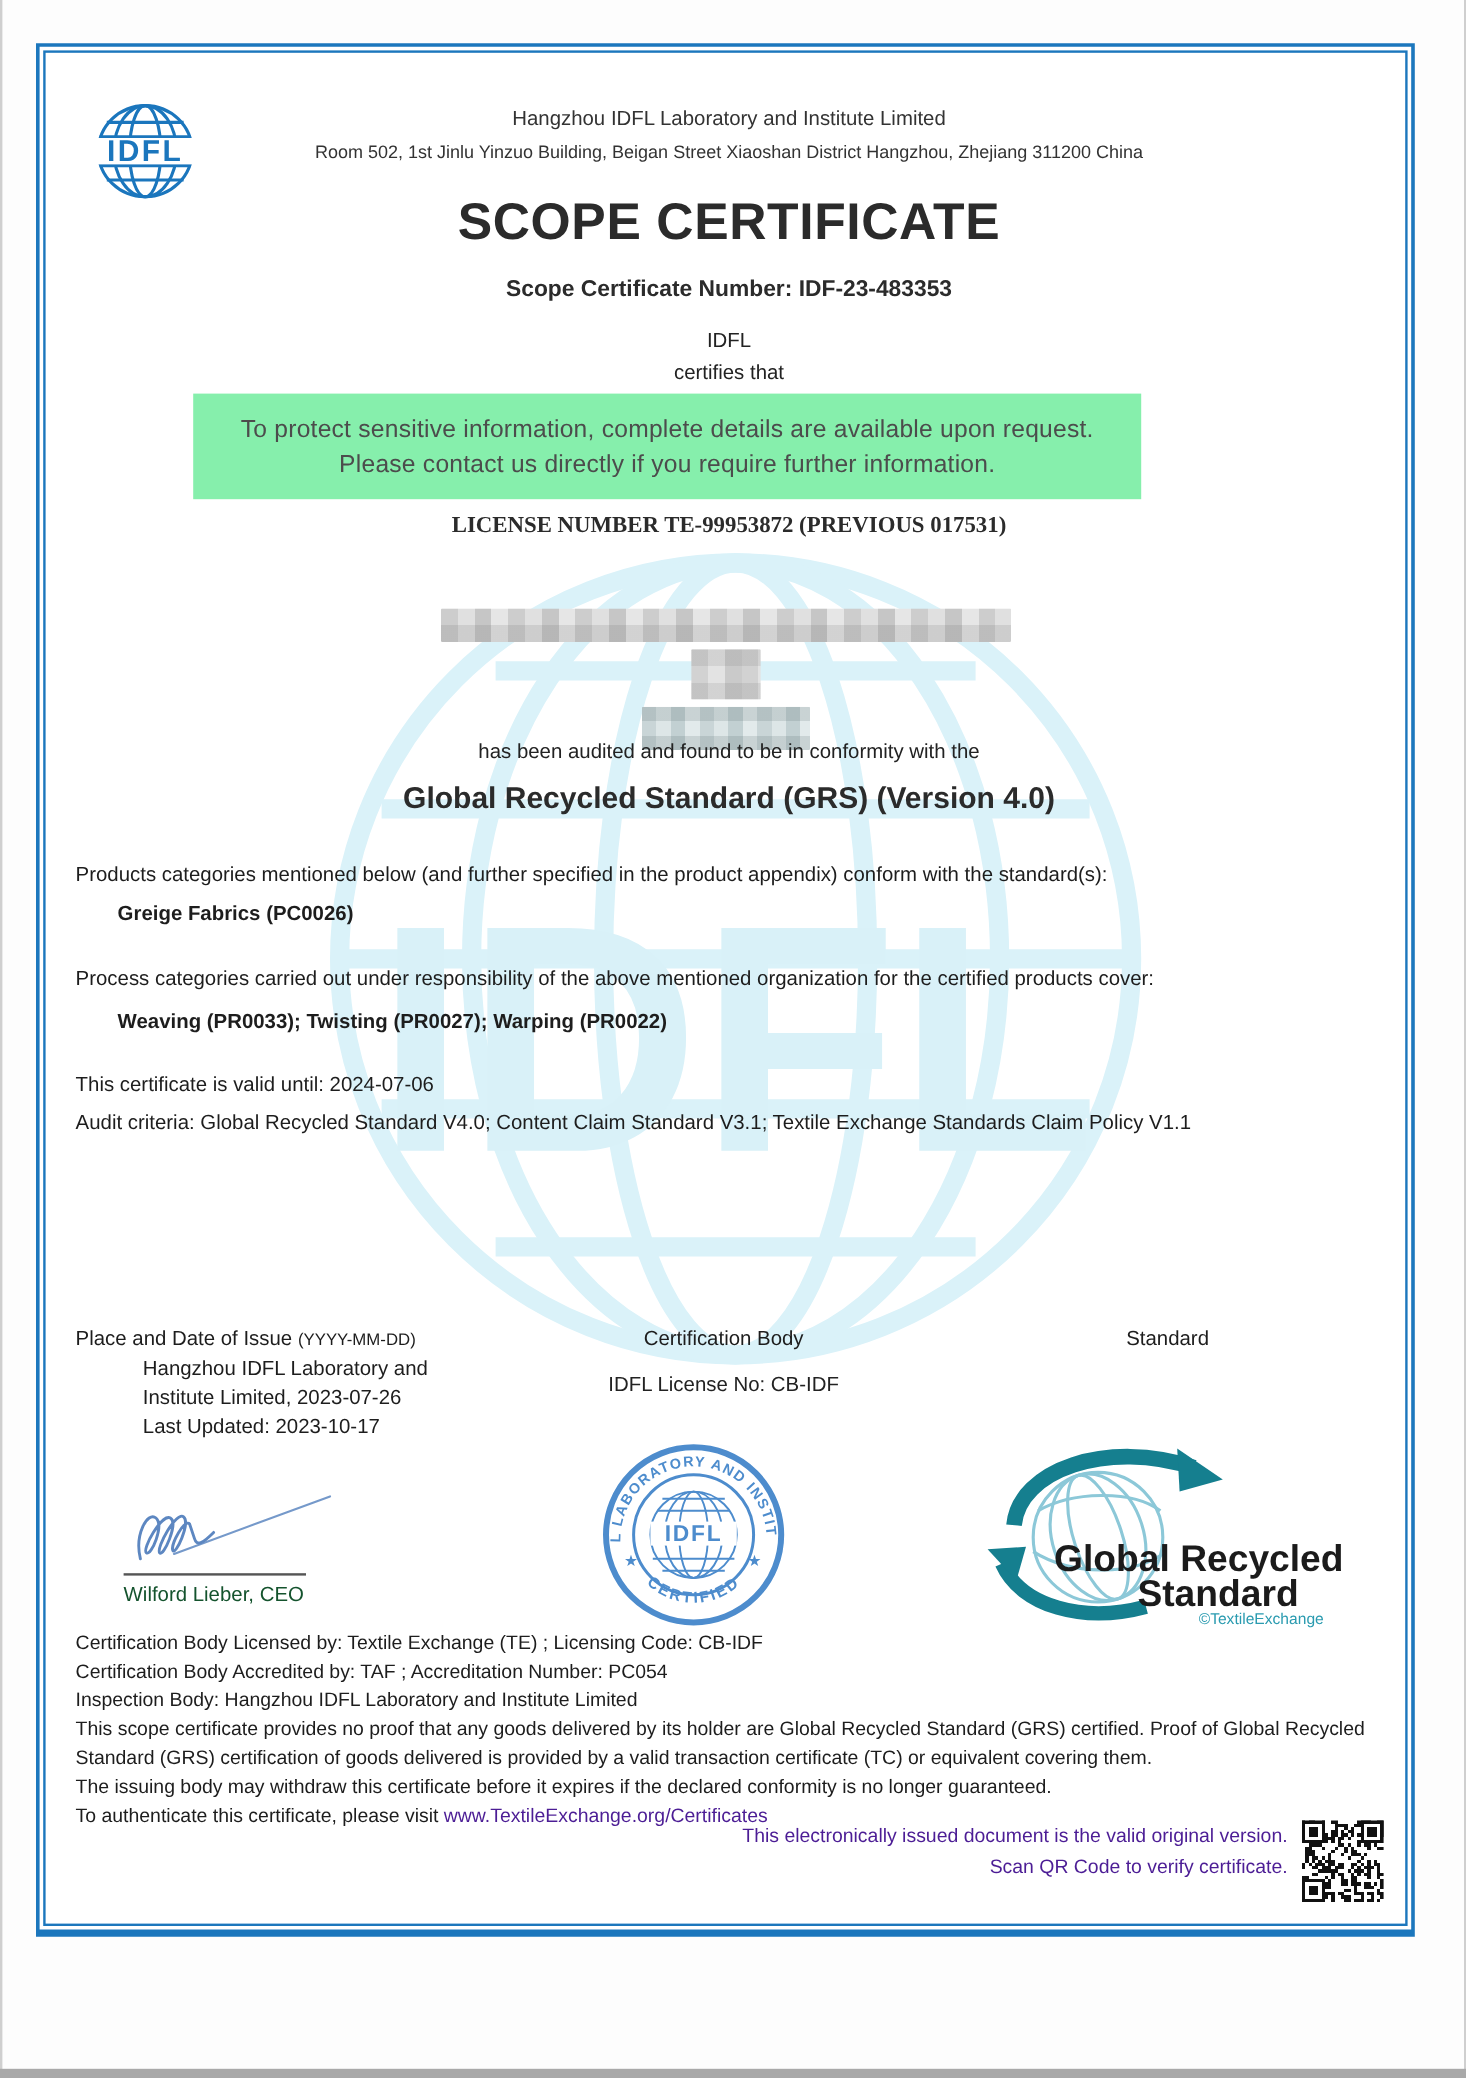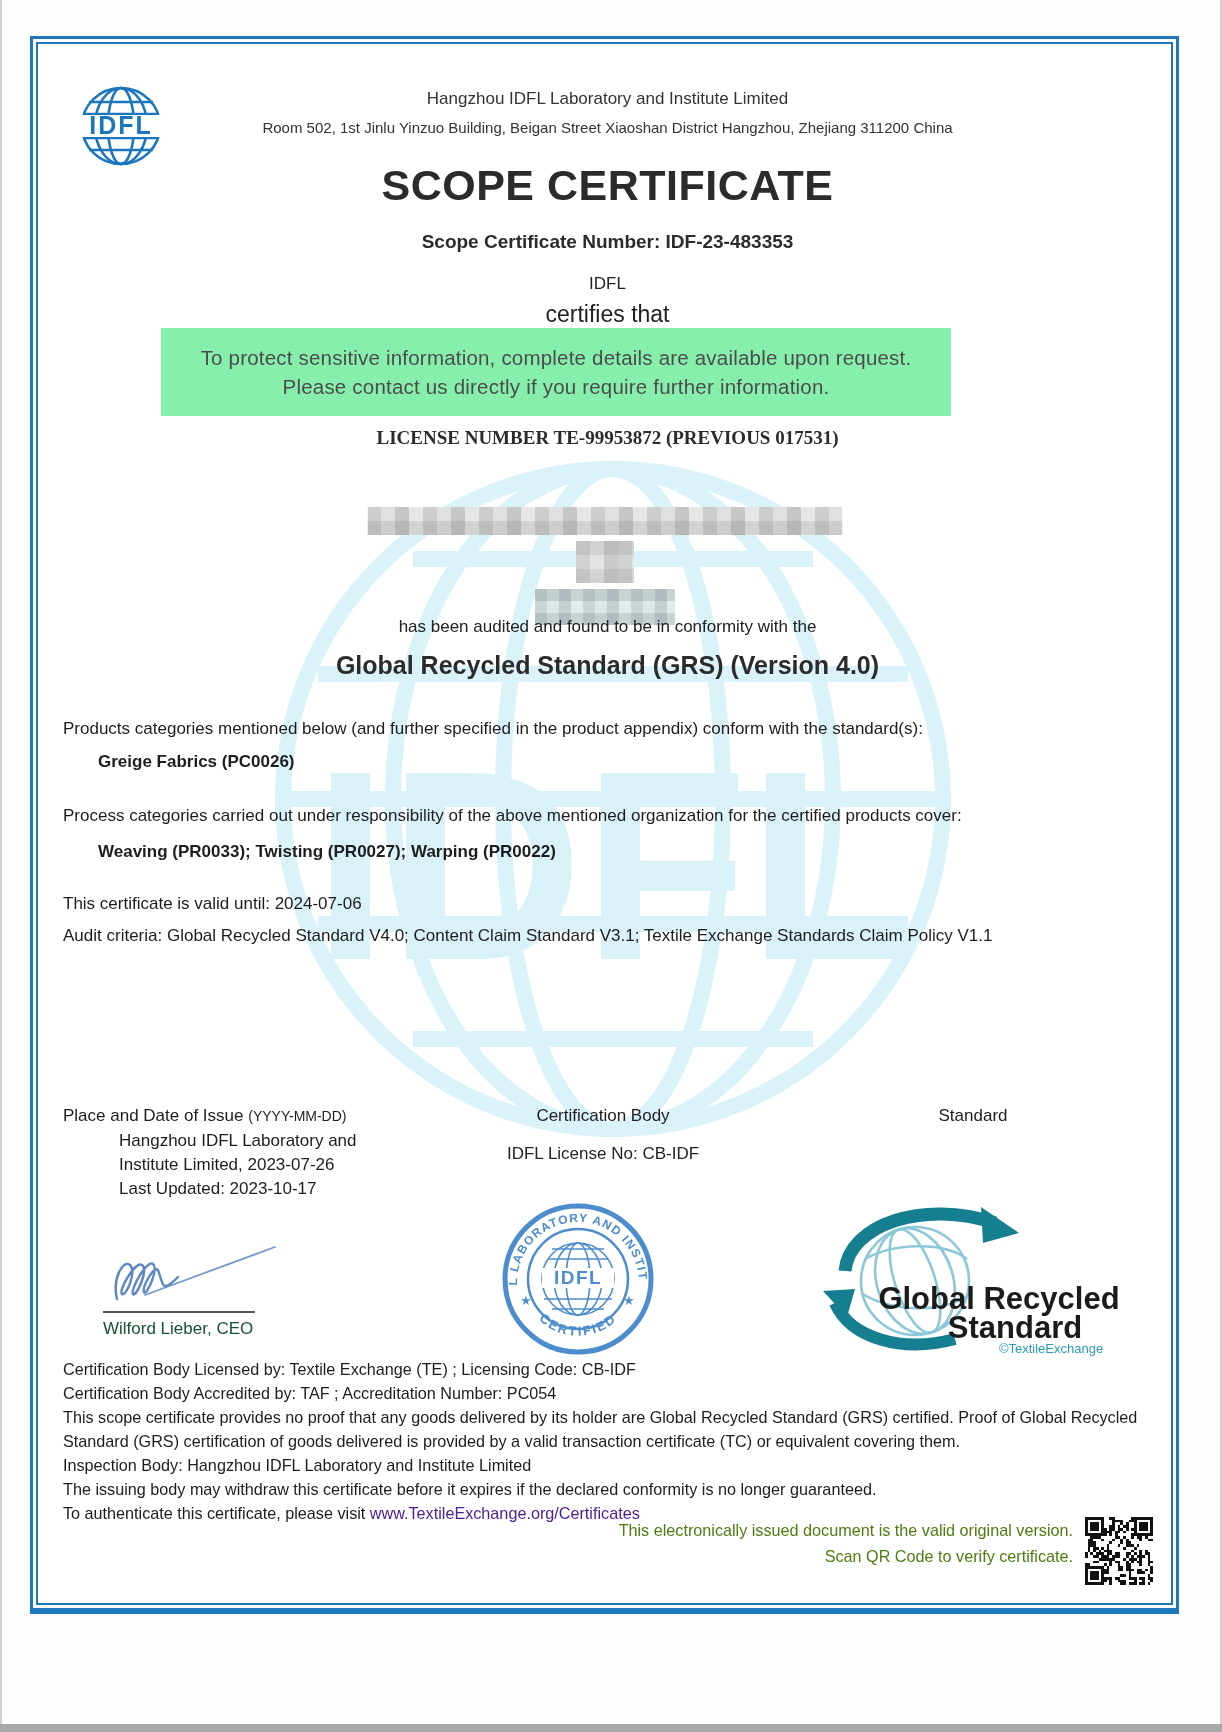--- a/index.html
+++ b/index.html
@@ -23,21 +23,21 @@
   .centered{left:0;width:1149px;text-align:center;}
 
   
   .watermark{position:absolute;left:80px;top:400px;width:1000px;height:760px;z-index:0;}
 
   .org-name{top:50px;font-size:17px;color:#333;}
   .org-address{top:80px;font-size:15px;color:#333;}
   .doc-title{top:122px;font-size:43px;font-weight:bold;color:#2b2b2b;letter-spacing:.5px;}
   .cert-number{top:192px;font-size:19px;font-weight:bold;color:#2b2b2b;}
   .issuer{top:235px;font-size:17px;}
-  .certifies{top:262px;font-size:23px;}
+  .certifies{top:262px;font-size:17px;}
 
   .redaction-box{
     left:128px;top:289px;width:790px;height:88px;background:#86efac;
     display:flex;flex-direction:column;justify-content:center;text-align:center;
     font-size:20.5px;color:#4c4c4c;line-height:29px;letter-spacing:.2px;
   }
   .license{top:388px;font-size:19px;font-weight:bold;color:#2b2b2b;font-family:Liberation Serif, serif;}
 
   .px{left:50%;transform:translateX(-50%);border-radius:1px;}
   .px1{top:468px;width:475px;height:28px;
@@ -75,21 +75,21 @@
 
   .signature{left:70px;top:1198px;width:180px;height:74px;}
   .sig-line{left:70px;top:1272px;width:152px;border-bottom:2px solid #555;height:0;}
   .sig-name{left:70px;top:1280px;font-size:17px;color:#14532d;}
 
   .seal{left:467px;top:1162px;width:156px;height:156px;}
   .grs-logo{left:770px;top:1158px;width:320px;height:160px;}
 
   .footer{left:30px;top:1318px;width:1098px;font-size:16.2px;line-height:24px;color:#1d1d1d;}
   .footer a{color:#4c1d95;text-decoration:none;}
-  .valid-notes{left:480px;top:1478px;width:560px;text-align:right;font-size:16.2px;line-height:26px;color:#4d7c0f;}
+  .valid-notes{left:480px;top:1478px;width:560px;text-align:right;font-size:16.2px;line-height:26px;color:#4c1d95;}
   .qr{left:1052px;top:1478px;width:68px;height:68px;}
 </style>
 </head>
 <body>
 
 <div class="page-edge-side" style="left:0;"></div>
 <div class="page-edge-side" style="left:1220px;"></div>
 <div class="page-edge-bottom"></div>
 
 <div class="certificate">
@@ -213,22 +213,22 @@
     <path d="M152 142 C100 156 48 142 32 106" stroke="#157f8f" stroke-width="12" fill="none"></path>
     <polygon points="44,120 20,94 52,92" fill="#157f8f"></polygon>
     <text x="196" y="112" text-anchor="middle" font-size="31" font-weight="bold" fill="#1b1b1b">Global Recycled</text>
     <text x="212" y="141" text-anchor="middle" font-size="31" font-weight="bold" fill="#1b1b1b">Standard</text>
     <text x="248" y="156" text-anchor="middle" font-size="13" fill="#2a9bb0">©TextileExchange</text>
   </svg>
 
   <div class="layer footer">
     <div>Certification Body Licensed by: Textile Exchange (TE) ; Licensing Code: CB-IDF</div>
     <div>Certification Body Accredited by: TAF ; Accreditation Number: PC054</div>
+    <div>Inspection Body: Hangzhou IDFL Laboratory and Institute Limited</div>
     <div>This scope certificate provides no proof that any goods delivered by its holder are Global Recycled Standard (GRS) certified. Proof of Global Recycled Standard (GRS) certification of goods delivered is provided by a valid transaction certificate (TC) or equivalent covering them.</div>
-    <div>Inspection Body: Hangzhou IDFL Laboratory and Institute Limited</div>
     <div>The issuing body may withdraw this certificate before it expires if the declared conformity is no longer guaranteed.</div>
     <div>
       <span>To authenticate this certificate, please visit </span><a href="#">www.TextileExchange.org/Certificates</a>
     </div>
   </div>
 
   <div class="layer valid-notes">
     <div>This electronically issued document is the valid original version.</div>
     <div>Scan QR Code to verify certificate.</div>
   </div>

